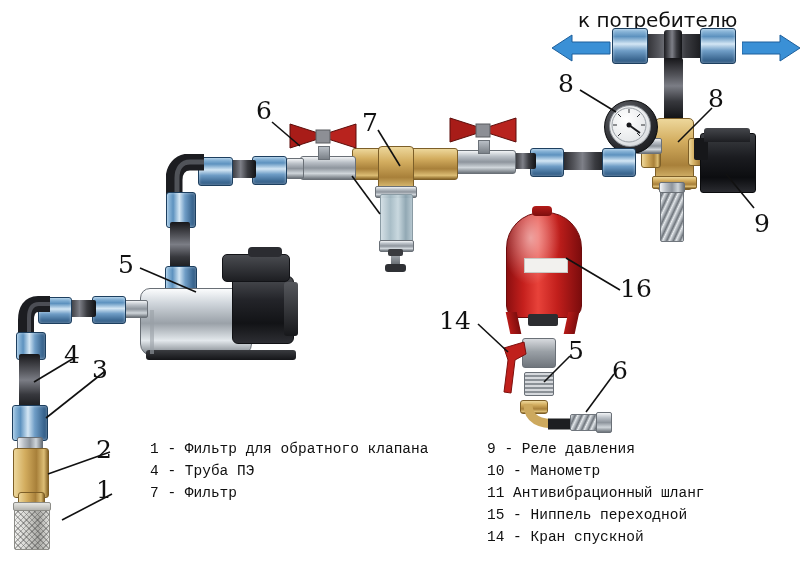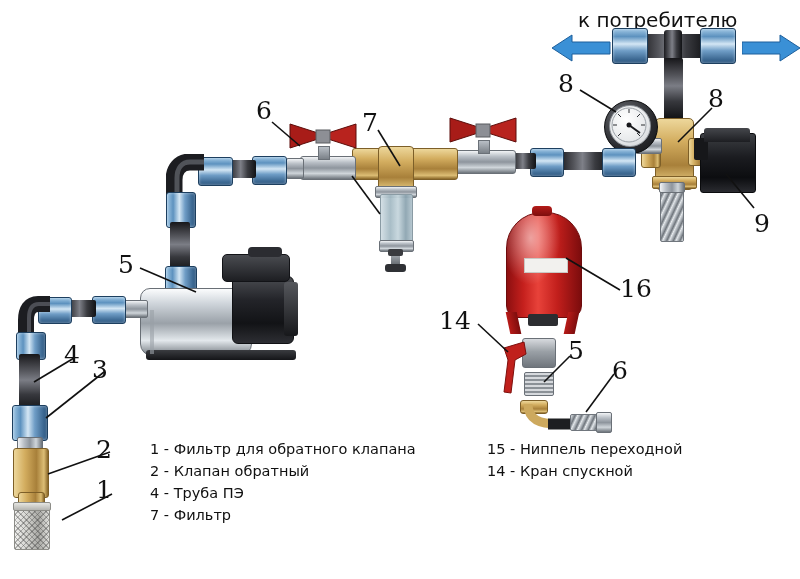--- a/index.html
+++ b/index.html
@@ -12,21 +12,21 @@
   .abs{position:absolute;}
 
   
   .cnum{
     font-family:"DejaVu Serif","Liberation Serif",serif;
     font-size:25px;color:#111;line-height:1;white-space:nowrap;
   }
 
   
   .legend{position:absolute;font-size:14.5px;color:#101010;line-height:22px;white-space:nowrap;}
-  .legend div{height:22px;}
+  .legend div{height:22px;font-family:Liberation Mono, monospace;}
 
   
   .headline{
     position:absolute;font-size:20px;color:#111;white-space:nowrap;
     font-family:"DejaVu Sans","Liberation Sans",sans-serif;
   }
 
   
   .pipe-black{
     background:linear-gradient(to right,#1b1b1f 0%,#55565c 28%,#7e8088 45%,#3a3b40 70%,#111215 100%);
@@ -280,23 +280,25 @@
   <div class="abs cnum" style="left:708px;top:86px;">8</div>
   <div class="abs cnum" style="left:754px;top:211px;">9</div>
   <div class="abs cnum" style="left:558px;top:71px;">8</div>
   <div class="abs cnum" style="left:612px;top:358px;">6</div>
   <div class="abs cnum" style="left:620px;top:276px;">16</div>
   <div class="abs cnum" style="left:568px;top:338px;">5</div>
   <div class="abs cnum" style="left:439px;top:308px;text-align:center;">14</div>
 
   <div class="legend" style="left:150px;top:438px;">
     <div>1 - Фильтр для обратного клапана</div>
-    <div>2 - Клапан  обратный</div>
     <div>4 - Труба ПЭ</div>
     <div>7 - Фильтр</div>
   </div>
 
   <div class="legend" style="left:487px;top:438px;">
+    <div>9 - Реле давления</div>
+    <div>10 - Манометр</div>
+    <div>11 Антивибрационный шланг</div>
     <div>15 - Ниппель переходной</div>
     <div>14 - Кран спускной</div>
   </div>
 
 </div>
 
 </body></html>

